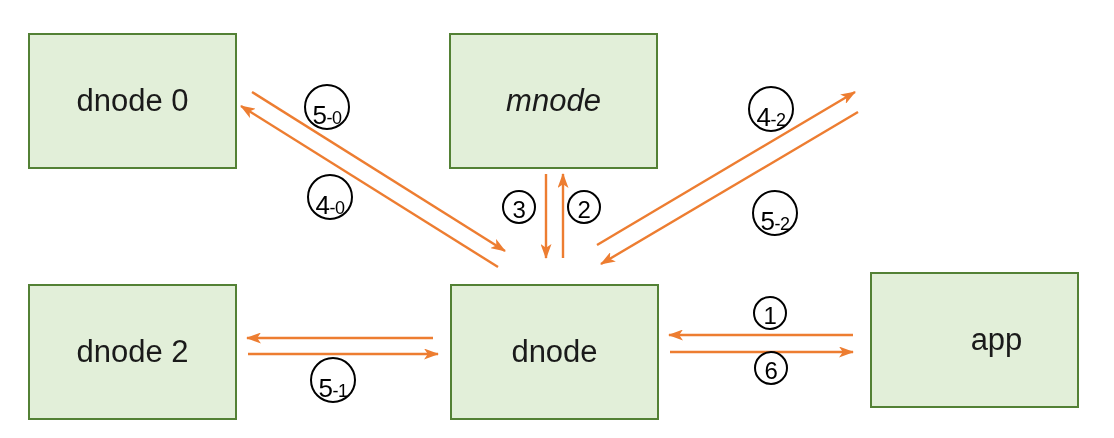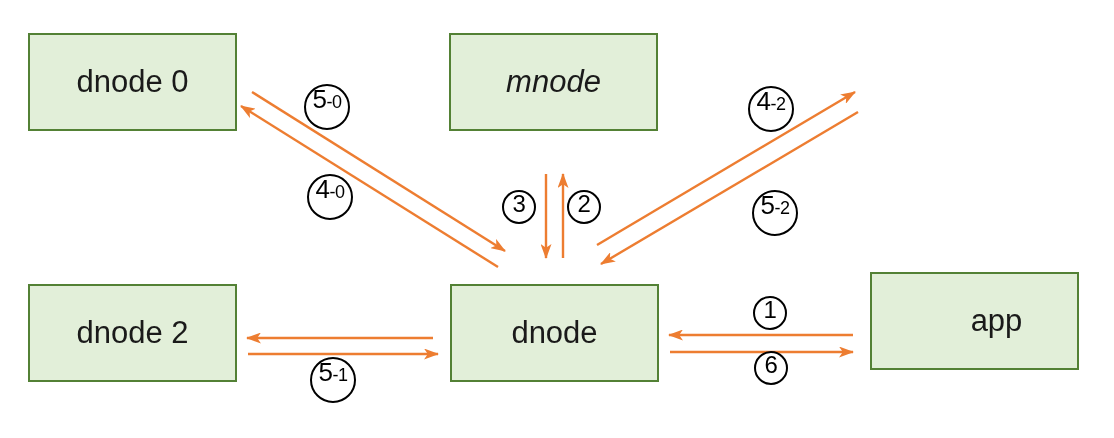--- a/index.html
+++ b/index.html
@@ -24,40 +24,40 @@
   }
   .edge-line {
     stroke: var(--arrow);
     stroke-width: 2.4;
     fill: none;
   }
   .arrowhead { fill: var(--arrow); }
   .node {
     position: absolute;
     width: 209px;
-    height: 98px;
+    height: 136px;
     box-sizing: border-box;
     background: var(--node-fill);
     border: 2.5px solid var(--node-border);
     display: flex;
     align-items: center;
     justify-content: center;
     font-size: 31px;
     color: #1a1a1a;
   }
   .badge {
     position: absolute;
     box-sizing: border-box;
     width: 46px;
     height: 46px;
     border-radius: 50%;
     border: 2.3px solid var(--label-text);
     background: #ffffff;
     display: flex;
-    align-items: flex-start;
+    align-items: flex-end;
     justify-content: center;
     color: var(--label-text);
     z-index: 2;
   }
   .badge span {
     font-size: 18px;
     line-height: 1;
     letter-spacing: -0.5px;
     white-space: nowrap;
   }

